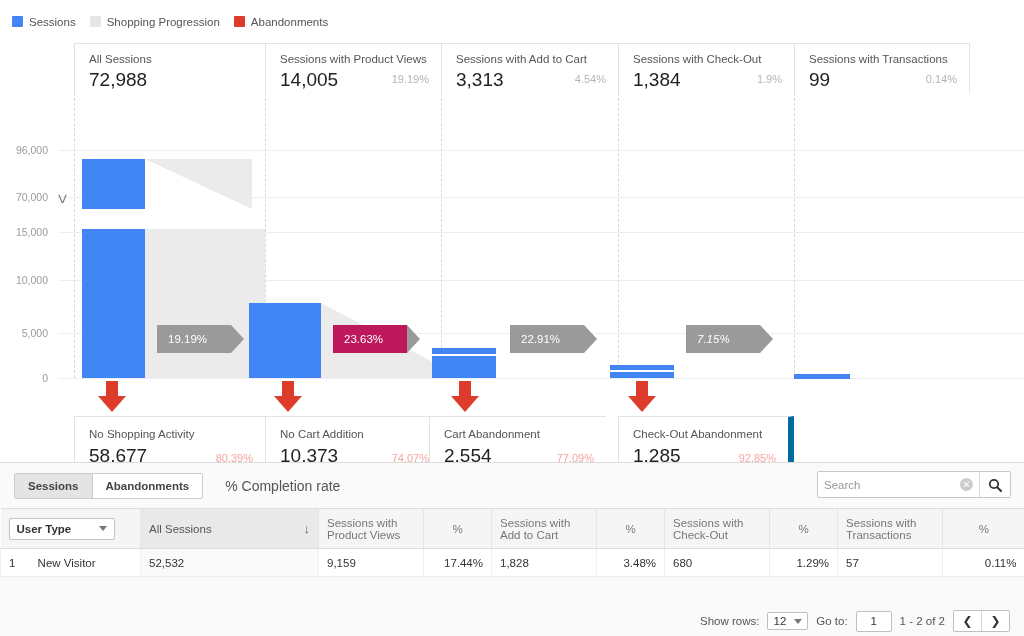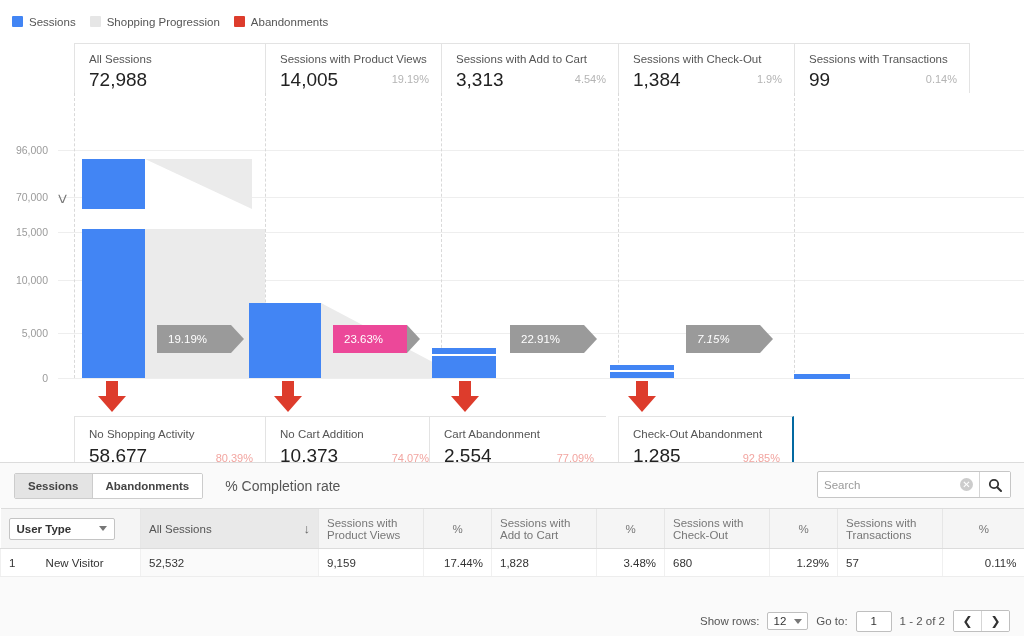--- a/index.html
+++ b/index.html
@@ -90,21 +90,21 @@
 
   
   .aband-head{
     position:absolute;top:373px;height:67px;
     border-left:1px solid #e3e3e3;
     border-top:1px solid #e3e3e3;
     border-bottom:1px solid #e3e3e3;
     box-sizing:border-box;
     padding:11px 0 0 14px;
   }
-  .aband-head.last{border-right:2px solid #0369a1;}
+  .aband-head.last{border-right:6px solid #0369a1;}
   .aband-title{font-size:11.5px;color:#555;line-height:13px;white-space:nowrap;}
   .aband-value{font-size:19px;color:#222;line-height:24px;margin-top:3px;}
   .aband-pct{font-size:11px;color:#f2a5a0;position:absolute;right:12px;bottom:18px;}
 
   
   .table-panel{
     position:absolute;left:0;top:462px;width:1024px;height:174px;
     background:#fafafa;
     border-top:1px solid #dcdcdc;
     box-sizing:border-box;
@@ -306,21 +306,21 @@
       <div class="bar" style="left:82px;top:136px;width:63px;height:149px;"></div>
       <div class="bar" style="left:249px;top:210px;width:72px;height:75px;"></div>
       <div class="bar" style="left:432px;top:306px;width:64px;height:0px;"></div>
       <div class="bar" style="left:610px;top:322px;width:64px;height:0px;"></div>
       <div class="bar" style="left:794px;top:334px;width:56px;height:0px;"></div>
 
       <div class="pct-badge" style="left:157px;top:232px;width:74px;background:#9a9a9a;">
         <span>19.19%</span>
         <span class="tip"></span>
       </div>
-      <div class="pct-badge" style="left:333px;top:232px;width:74px;background:#ec4899;">
+      <div class="pct-badge" style="left:333px;top:232px;width:74px;background:#be185d;">
         <span>23.63%</span>
         <span class="tip"></span>
       </div>
       <div class="pct-badge" style="left:510px;top:232px;width:74px;background:#9a9a9a;">
         <span>22.91%</span>
         <span class="tip"></span>
       </div>
       <div class="pct-badge" style="left:686px;top:232px;width:74px;background:#9a9a9a;font-style:italic;">
         <span>7.15%</span>
         <span class="tip"></span>
@@ -423,21 +423,21 @@
           <th><span>Sessions with Check-Out</span></th>
           <th class="numh"><span>%</span></th>
           <th><span>Sessions with Transactions</span></th>
           <th class="numh"><span>%</span></th>
         </tr>
       </thead>
       <tbody>
         <tr>
           <td>
             <span class="idx">1</span>
-            <span style="margin-left:27px">New Visitor</span>
+            <span style="margin-left:19px">New Visitor</span>
           </td>
           <td class="shade">52,532</td>
           <td>9,159</td>
           <td class="pct">17.44%</td>
           <td>1,828</td>
           <td class="pct">3.48%</td>
           <td>680</td>
           <td class="pct">1.29%</td>
           <td>57</td>
           <td class="pct">0.11%</td>

